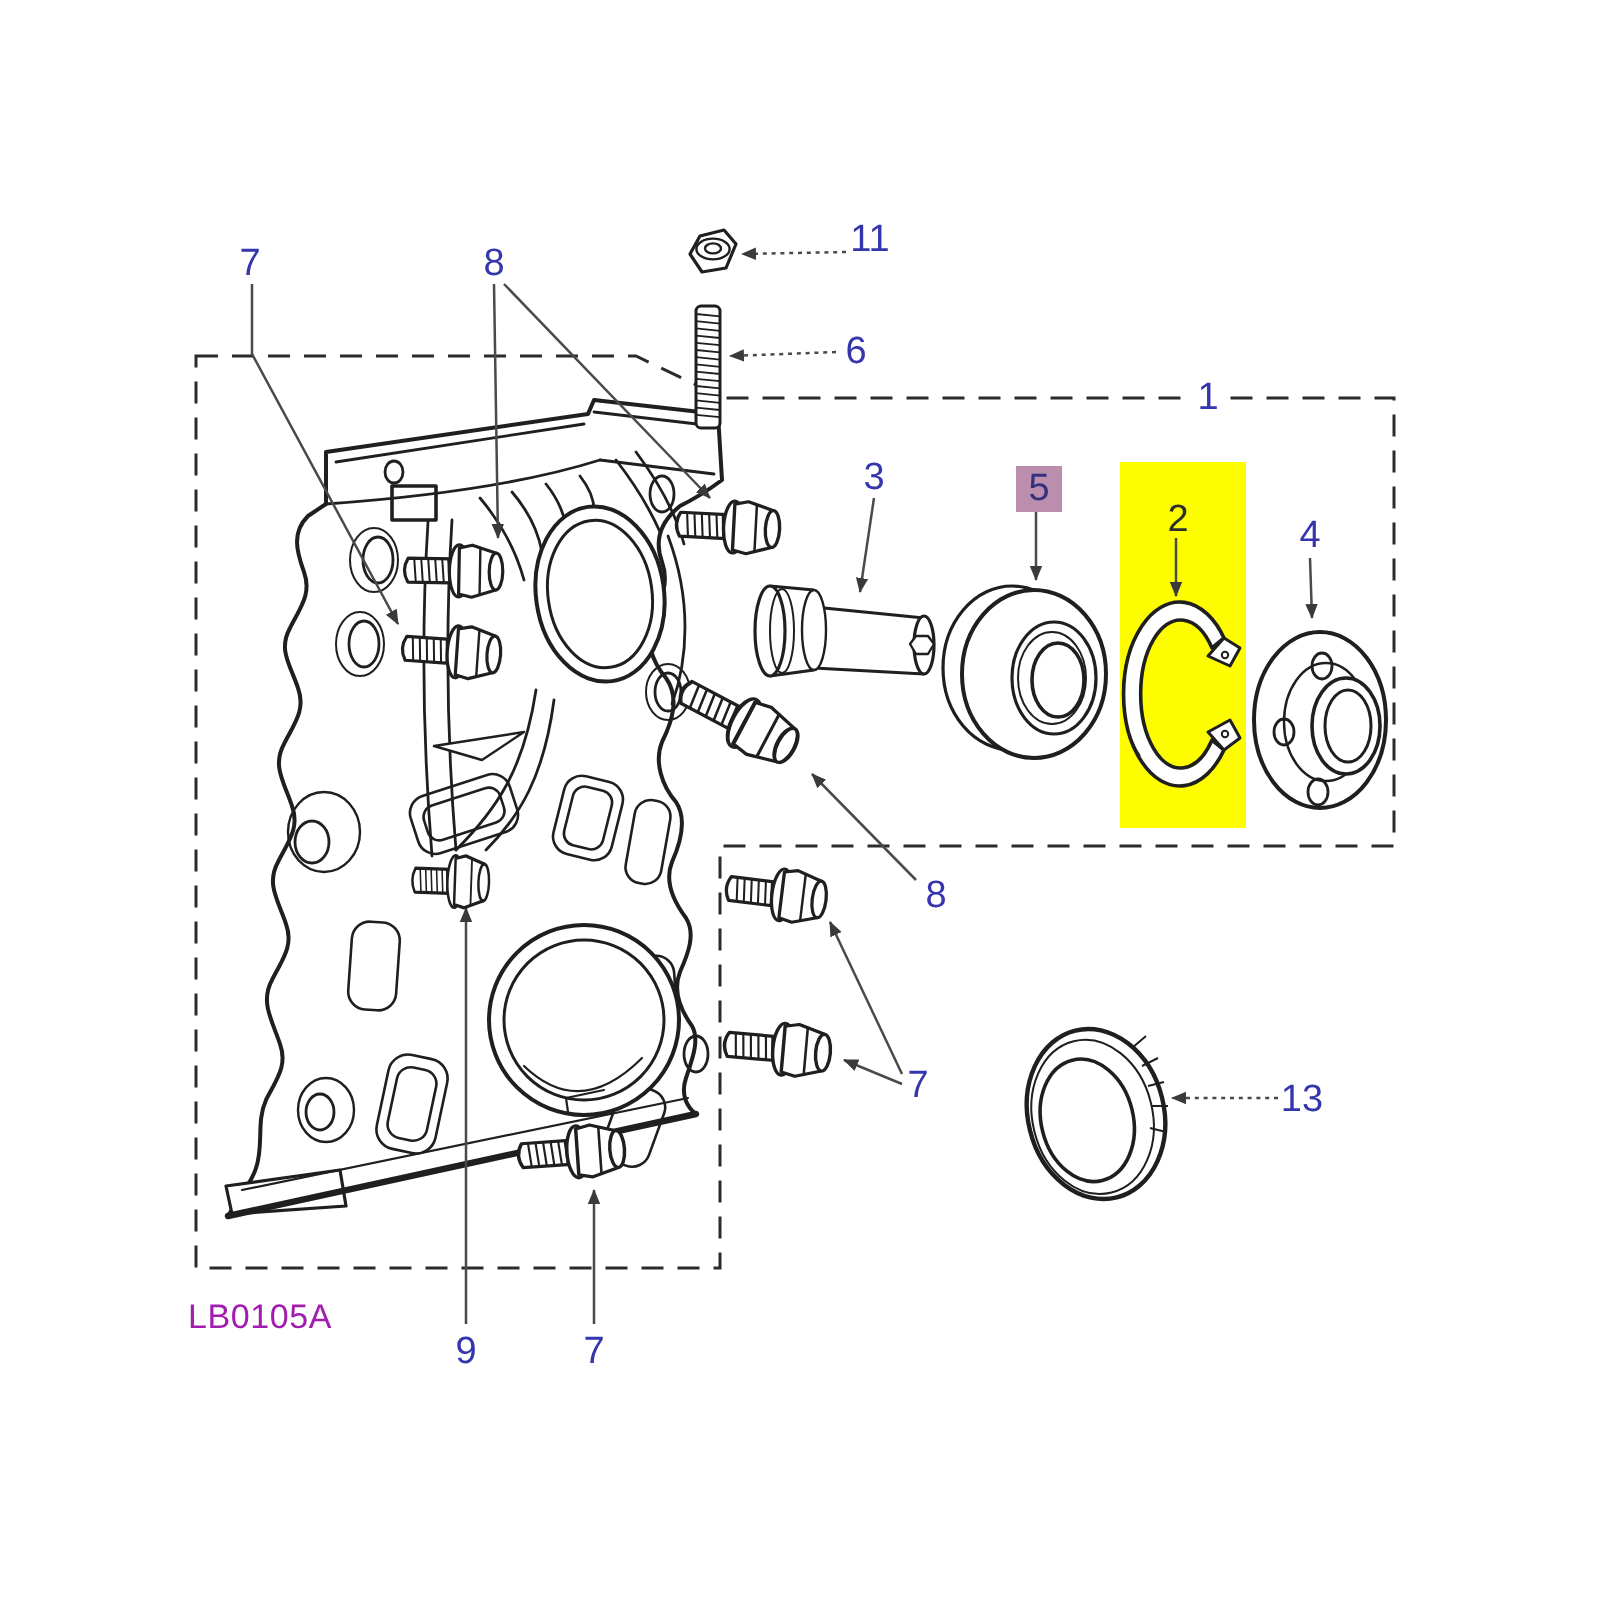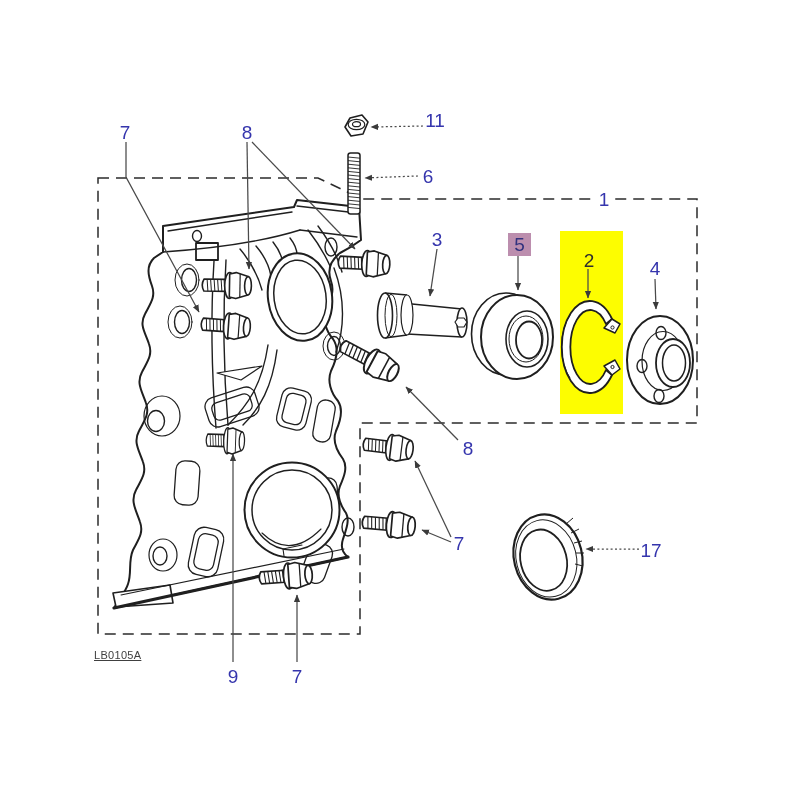--- a/index.html
+++ b/index.html
@@ -7,21 +7,21 @@
          font-family:"Liberation Sans",sans-serif;}
   .stage svg{position:absolute;left:0;top:0;}
   .hl-yellow{position:absolute;left:560px;top:231px;width:63px;height:183px;background:#FDFD00;}
   .hl-mauve{position:absolute;left:508px;top:233px;width:21px;height:21px;background:#BC8EAE;
             border:1px solid #97719000;display:flex;align-items:center;justify-content:center;z-index:3;}
   .callout{position:absolute;transform:translate(-50%,-50%);font-size:19px;line-height:1;
            color:#3535AD;z-index:3;}
   .callout.inbox{position:static;transform:none;color:#32327E;}
   .callout.dark{color:#2E2E2E;}
   .callout.onl{background:#fff;padding:0 4px;}
-  .code{position:absolute;left:94px;top:649px;font-size:11px;color:#404040;z-index:3;letter-spacing:.3px;text-decoration:underline;}
+  .code{position:absolute;left:94px;top:649px;font-size:17px;color:#a21caf;z-index:3;letter-spacing:.3px;}
 </style>
 </head>
 <body>
 
 <div class="stage">
 
   <div class="hl-yellow"></div>
 
   <svg width="800" height="800" viewBox="0 0 800 800">
     <defs>
@@ -213,21 +213,21 @@
   <span class="callout" style="left:125px;top:132px">7</span>
   <span class="callout" style="left:247px;top:132px">8</span>
   <span class="callout" style="left:435px;top:120px">11</span>
   <span class="callout" style="left:428px;top:176px">6</span>
   <span class="callout onl" style="left:604px;top:199px">1</span>
   <span class="callout" style="left:437px;top:239px">3</span>
   <span class="callout dark" style="left:589px;top:260px">2</span>
   <span class="callout" style="left:655px;top:268px">4</span>
   <span class="callout" style="left:468px;top:448px">8</span>
   <span class="callout" style="left:459px;top:543px">7</span>
-  <span class="callout" style="left:651px;top:550px">17</span>
+  <span class="callout" style="left:651px;top:550px">13</span>
   <span class="callout" style="left:233px;top:676px">9</span>
   <span class="callout" style="left:297px;top:676px">7</span>
 
   <div class="hl-mauve">
     <span class="callout inbox">5</span>
   </div>
 
   <div class="code">LB0105A</div>
 </div>
 

